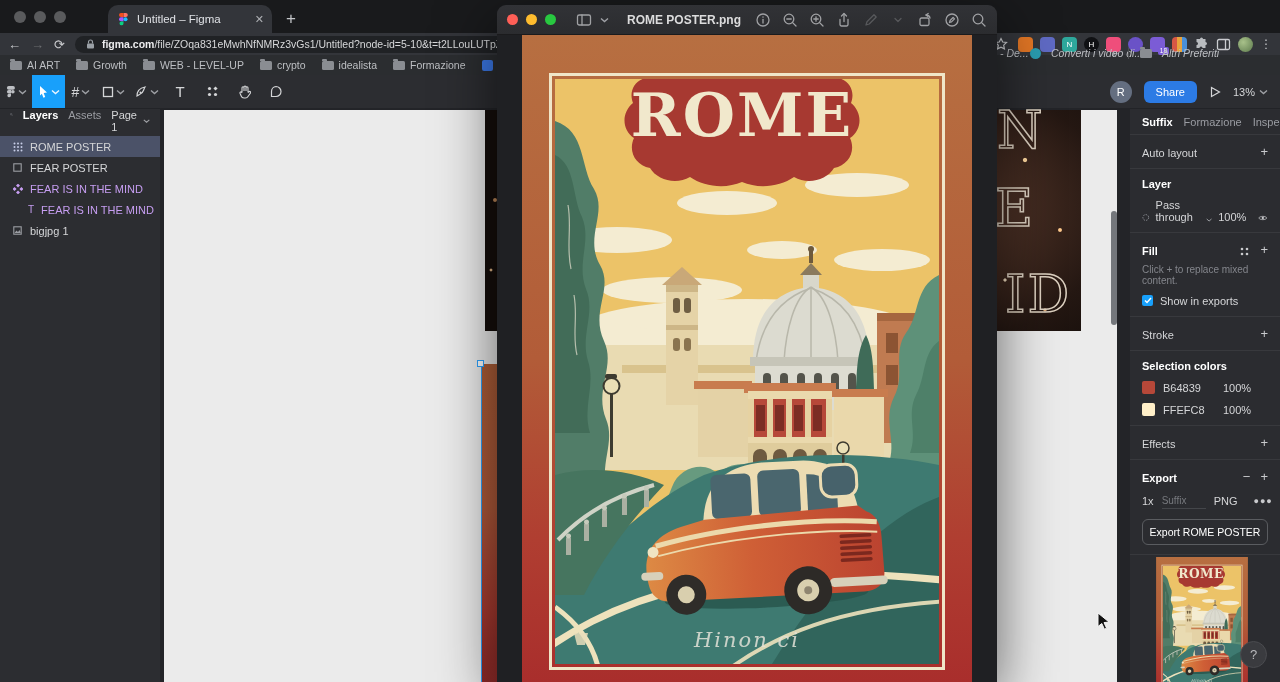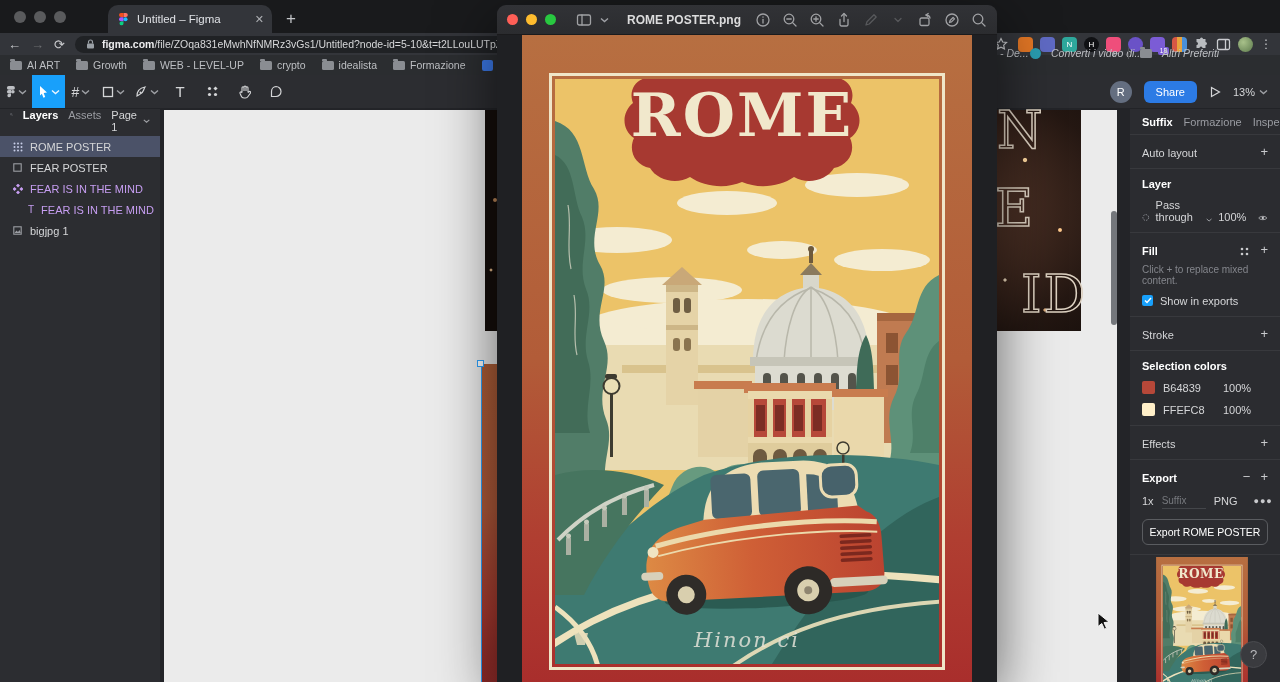--- a/index.html
+++ b/index.html
@@ -588,21 +588,21 @@
       </span>
       <span>bigjpg 1</span>
     </div>
   </div>
 
   <div class="canvas">
     <div class="whiteframe"></div>
     <div class="fearfrag">
       <span class="fear-letter" style="left:512px; top:-6px">N</span>
       <span class="fear-letter" style="left:510px; top:72px">E</span>
-      <span class="fear-letter" style="left:536px; top:158px">ID</span>
+      <span class="fear-letter" style="left:520px; top:158px">ID</span>
     </div>
     <div class="romestrip"></div>
     <div class="selhandle"></div>
     <div class="cscroll"></div>
     <svg class="cursor" width="14" height="18" viewBox="0 0 14 18">
       <path d="M1,1 L12,10 L7,10.6 L9.6,16.2 L7.4,17.2 L4.8,11.5 L1,14.5 Z" fill="#111" stroke="#f5f5f5" stroke-width="1"></path>
     </svg>
   </div>
 
   <div class="inspector">

